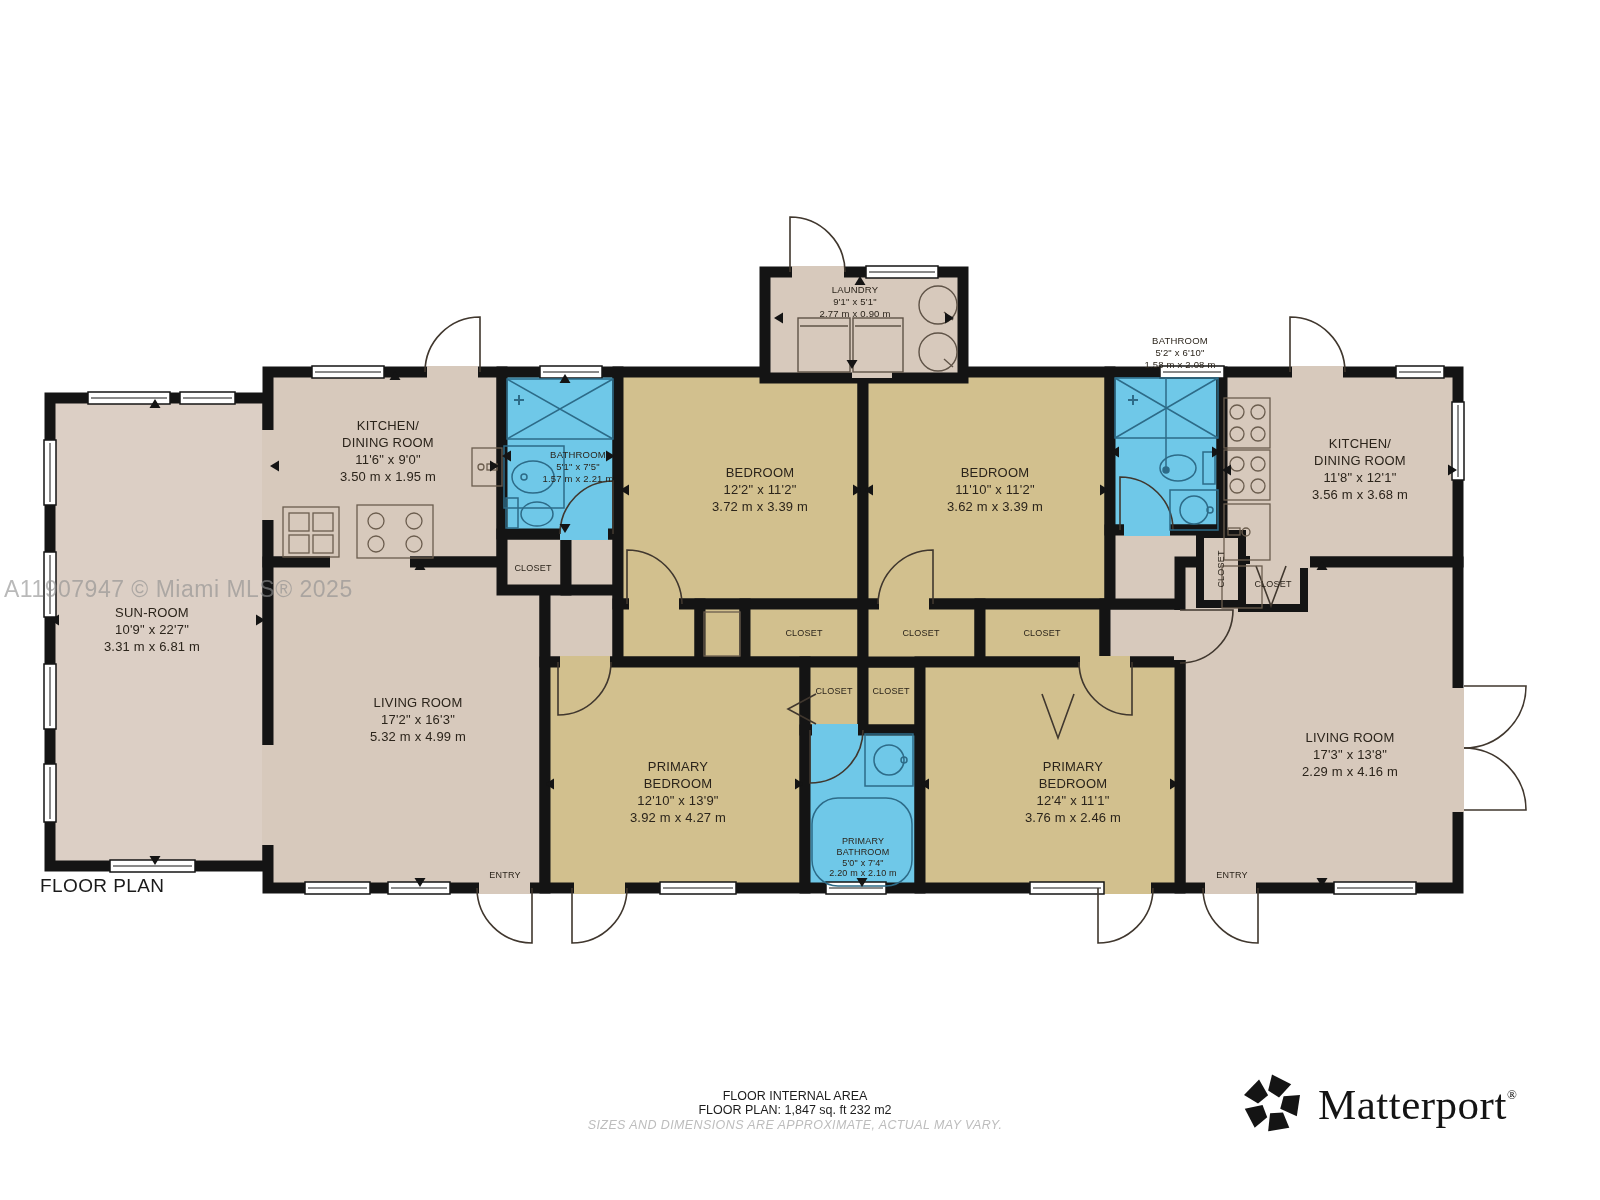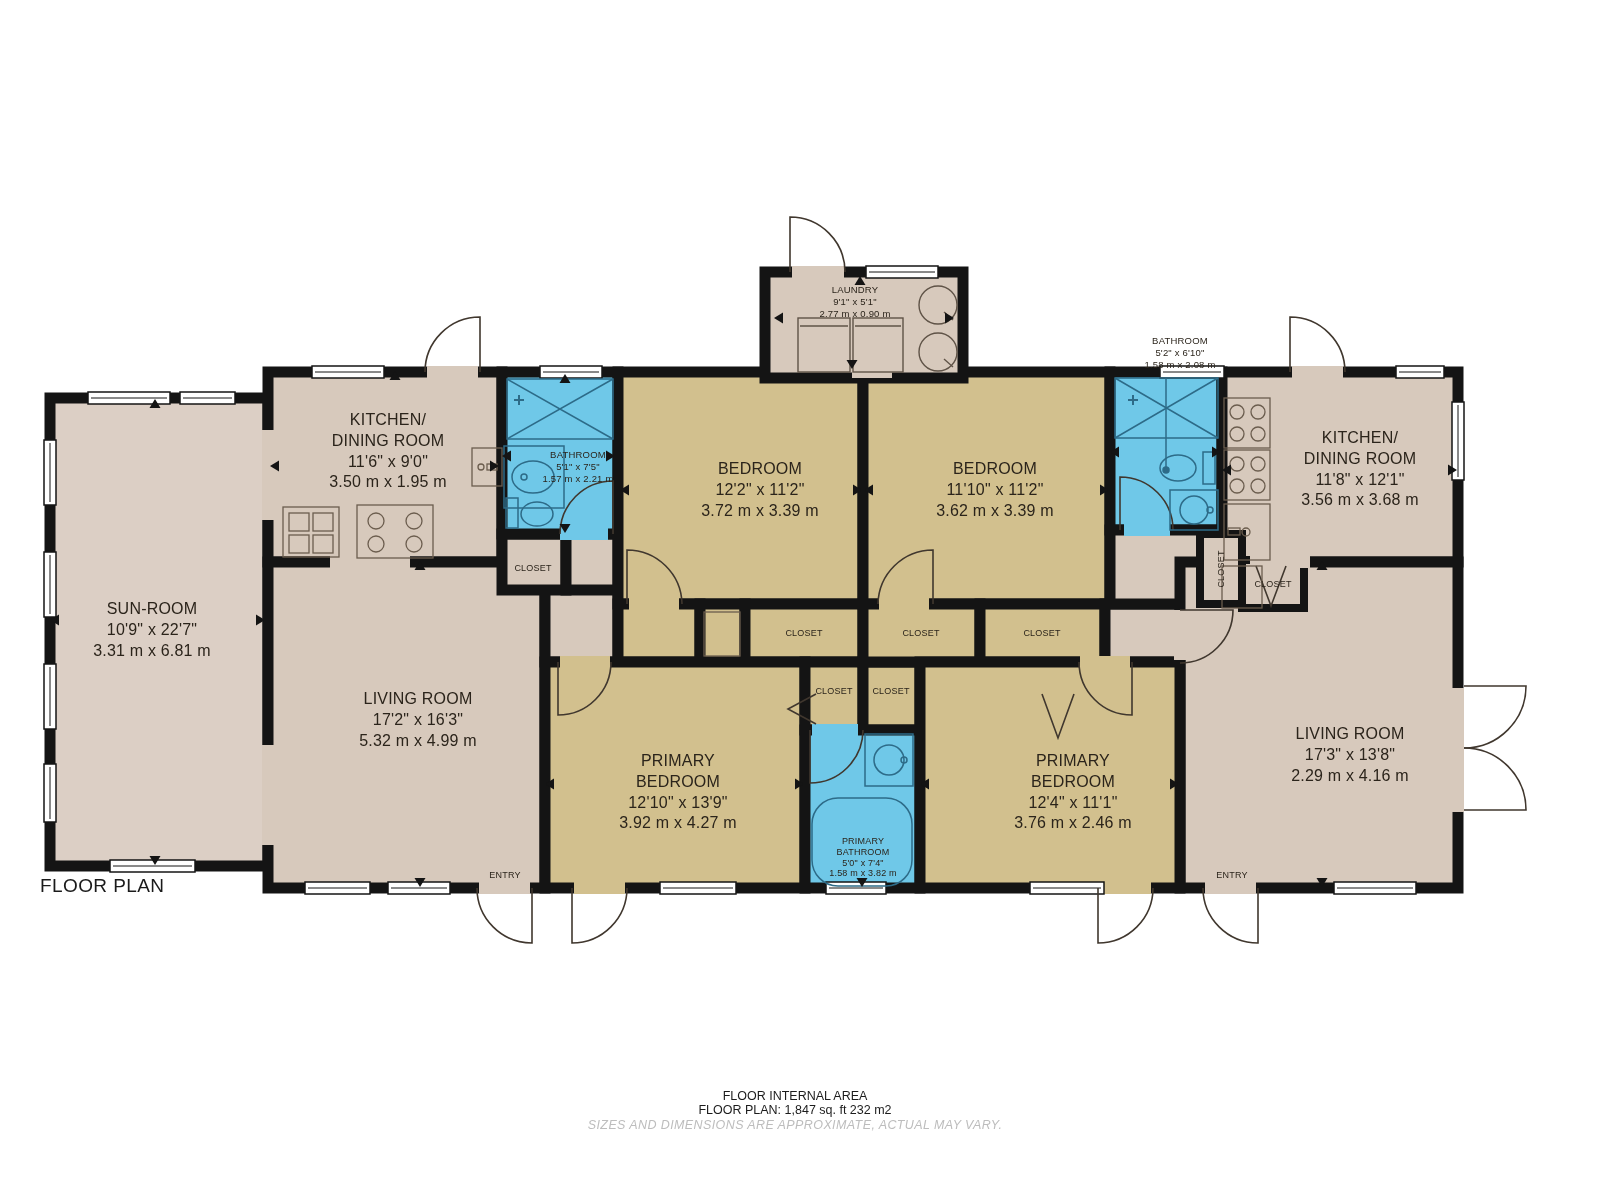--- a/index.html
+++ b/index.html
@@ -1,20 +1,20 @@
 <!DOCTYPE html>
 <html><head>
 <meta charset="utf-8">
 <style>
   html,body{margin:0;padding:0;background:#fff;}
   #page{position:relative;width:1600px;height:1200px;background:#fff;overflow:hidden;
         font-family:"Liberation Sans",sans-serif;}
   #plan-svg{position:absolute;left:0;top:0;}
   .lbl{position:absolute;transform:translate(-50%,-50%);text-align:center;
-       color:#2b241b;font-size:16px;line-height:1.3;letter-spacing:.2px;}
+       color:#2b241b;font-size:13px;line-height:1.3;letter-spacing:.2px;}
   .lbl div{white-space:nowrap;}
   .lbl.sm{font-size:9.5px;line-height:1.25;}
   .lbl.xs{font-size:9px;line-height:1.2;}
   .lbl.vert{transform:translate(-50%,-50%) rotate(-90deg);}
   .wm{position:absolute;left:4px;top:576px;font-size:23px;letter-spacing:.5px;
       color:#8f8f8f;opacity:.62;white-space:nowrap;}
   .plan-title{position:absolute;left:40px;top:875px;font-size:19px;color:#1a1a1a;
       letter-spacing:.4px;}
   .footer{position:absolute;left:0;top:1090px;width:1590px;text-align:center;
       font-size:12.5px;color:#1c1c1c;line-height:1.08;}
@@ -244,20 +244,21 @@
     <use href="#arr" transform="translate(554,784) rotate(180)"></use>
         <use href="#arr" transform="translate(795,784)"></use>
     <use href="#arr" transform="translate(862,878) rotate(90)"></use>
     <use href="#arr" transform="translate(929,784) rotate(180)"></use>
         <use href="#arr" transform="translate(1170,784)"></use>
     <use href="#arr" transform="translate(1322,570) rotate(270)"></use>
         <use href="#arr" transform="translate(1322,878) rotate(90)"></use>
   </g>
 </svg>
 
+<div class="wm">A11907947 © Miami MLS® 2025</div>
 
 <div class="lbl sm" style="left:855px;top:302px">
   <div>LAUNDRY</div>
   <div>9'1" x 5'1"</div>
   <div>2.77 m x 0.90 m</div>
 </div>
 
 <div class="lbl" style="left:388px;top:452px">
   <div>KITCHEN/</div>
   <div>DINING ROOM</div>
@@ -312,21 +313,21 @@
   <div>PRIMARY</div>
   <div>BEDROOM</div>
   <div>12'10" x 13'9"</div>
   <div>3.92 m x 4.27 m</div>
 </div>
 
 <div class="lbl xs" style="left:863px;top:858px">
   <div>PRIMARY</div>
   <div>BATHROOM</div>
   <div>5'0" x 7'4"</div>
-  <div>1.58 m x 3.82 m</div>
+  <div>2.20 m x 2.10 m</div>
 </div>
 
 <div class="lbl" style="left:1073px;top:793px">
   <div>PRIMARY</div>
   <div>BEDROOM</div>
   <div>12'4" x 11'1"</div>
   <div>3.76 m x 2.46 m</div>
 </div>
 
 <div class="lbl" style="left:1350px;top:755px">
@@ -348,14 +349,26 @@
 <div class="lbl xs" style="left:1232px;top:875px">ENTRY</div>
 
 <div class="plan-title">FLOOR PLAN</div>
 
 <div class="footer">
   <div>FLOOR INTERNAL AREA</div>
   <div>FLOOR PLAN: 1,847 sq. ft 232 m2</div>
   <div class="note">SIZES AND DIMENSIONS ARE APPROXIMATE, ACTUAL MAY VARY.</div>
 </div>
 
+<div class="brand">
+  <svg class="mark" viewBox="0 0 100 100">
+    <g fill="#141414">
+      <polygon points="50,4 80,19 61,40 44,29"></polygon>
+      <polygon points="50,4 80,19 61,40 44,29" transform="rotate(72 50 50)"></polygon>
+      <polygon points="50,4 80,19 61,40 44,29" transform="rotate(144 50 50)"></polygon>
+      <polygon points="50,4 80,19 61,40 44,29" transform="rotate(216 50 50)"></polygon>
+      <polygon points="50,4 80,19 61,40 44,29" transform="rotate(288 50 50)"></polygon>
+    </g>
+  </svg>
+  <div class="word"><span>Matterport</span><sup>®</sup></div>
+</div>
 
 </div>
 
 </body></html>

